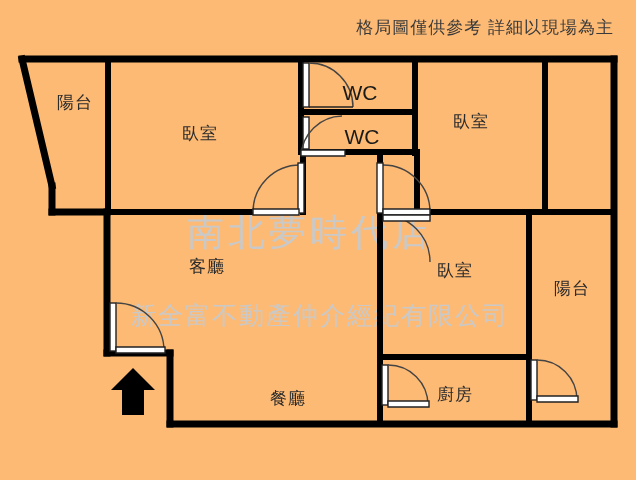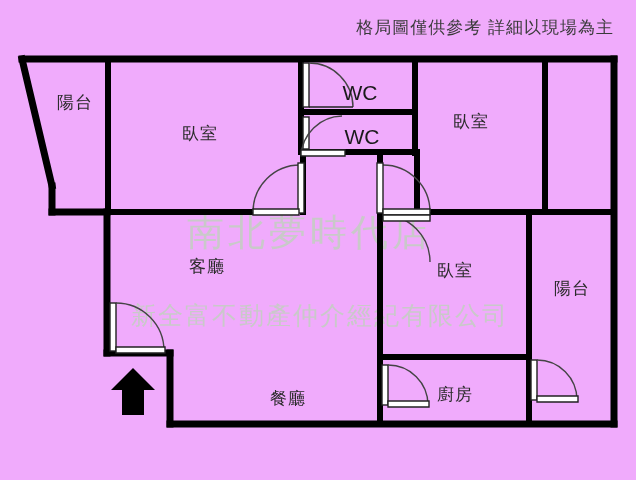--- a/index.html
+++ b/index.html
@@ -11,21 +11,21 @@
     width: 636px;
     height: 480px;
     position: relative;
     overflow: hidden;
     font-family: "Liberation Sans", sans-serif;
   }
   #floorplan-root {
     position: relative;
     width: 636px;
     height: 480px;
-    background: #f0abfc;
+    background: #fdba74;
   }
   #header-note {
     position: absolute;
     top: 16px;
     right: 22px;
     font-family: "Liberation Sans", sans-serif;
     font-size: 17px;
     letter-spacing: 1px;
     color: #3a3a3a;
     white-space: nowrap;

